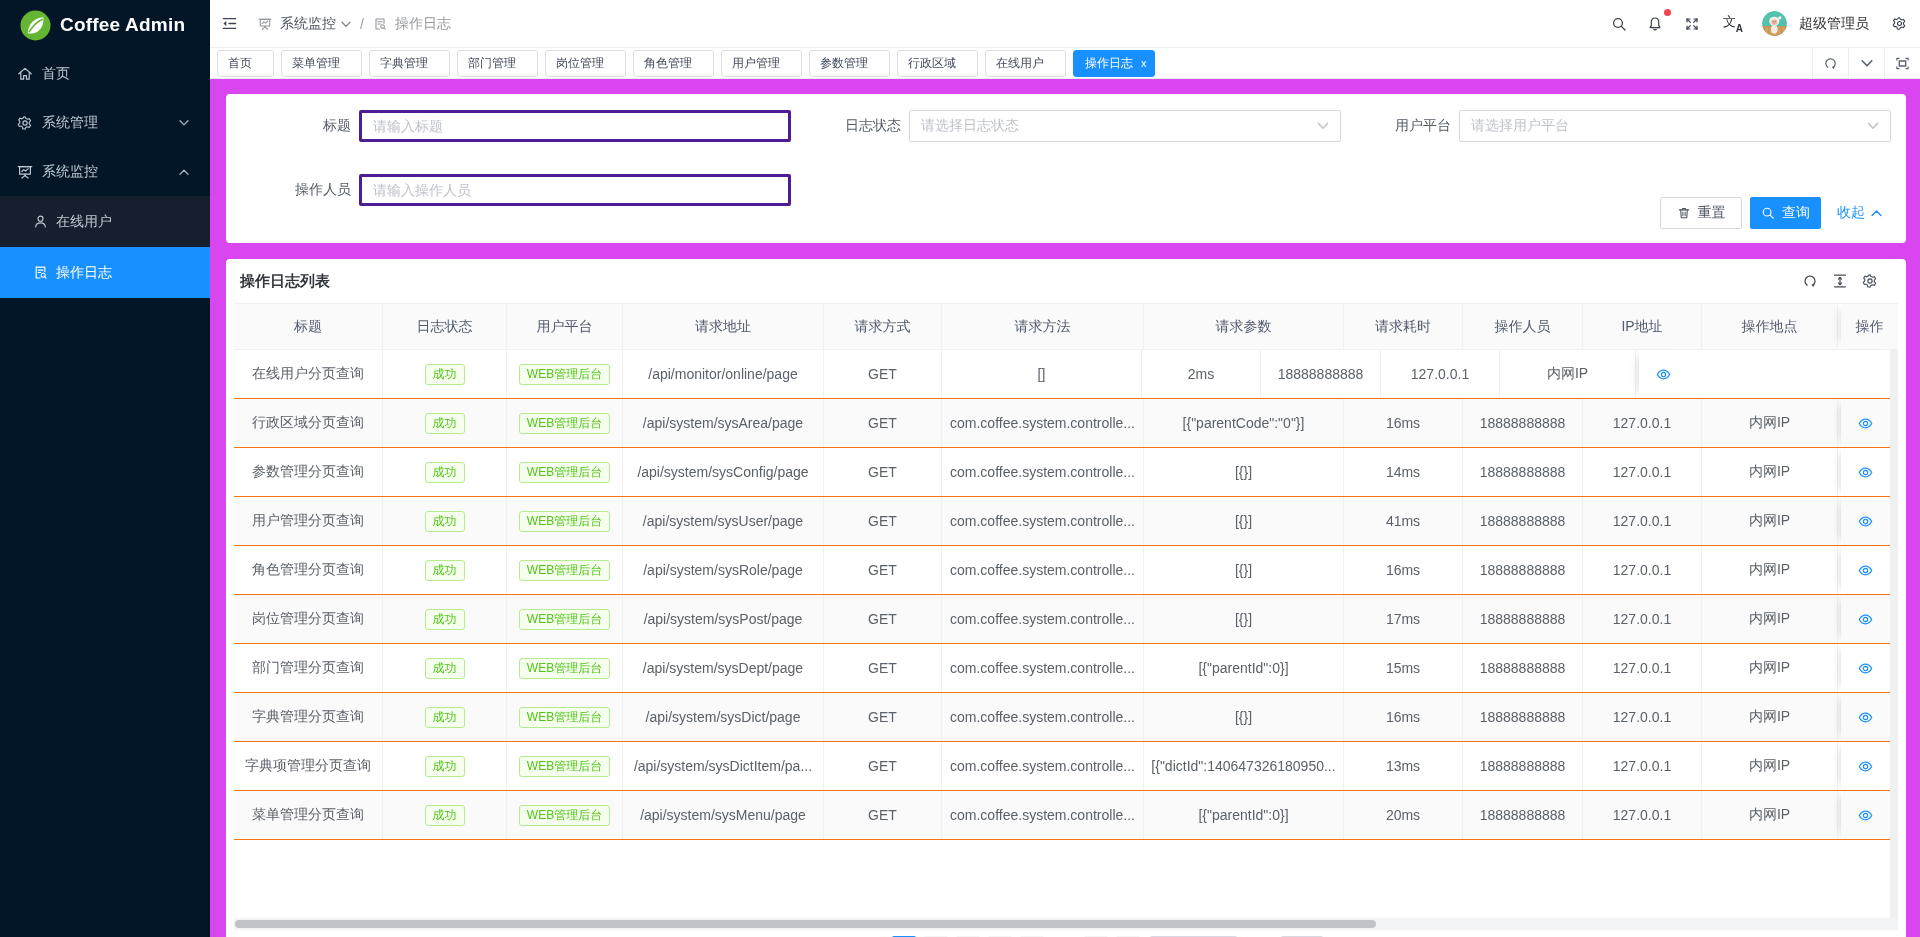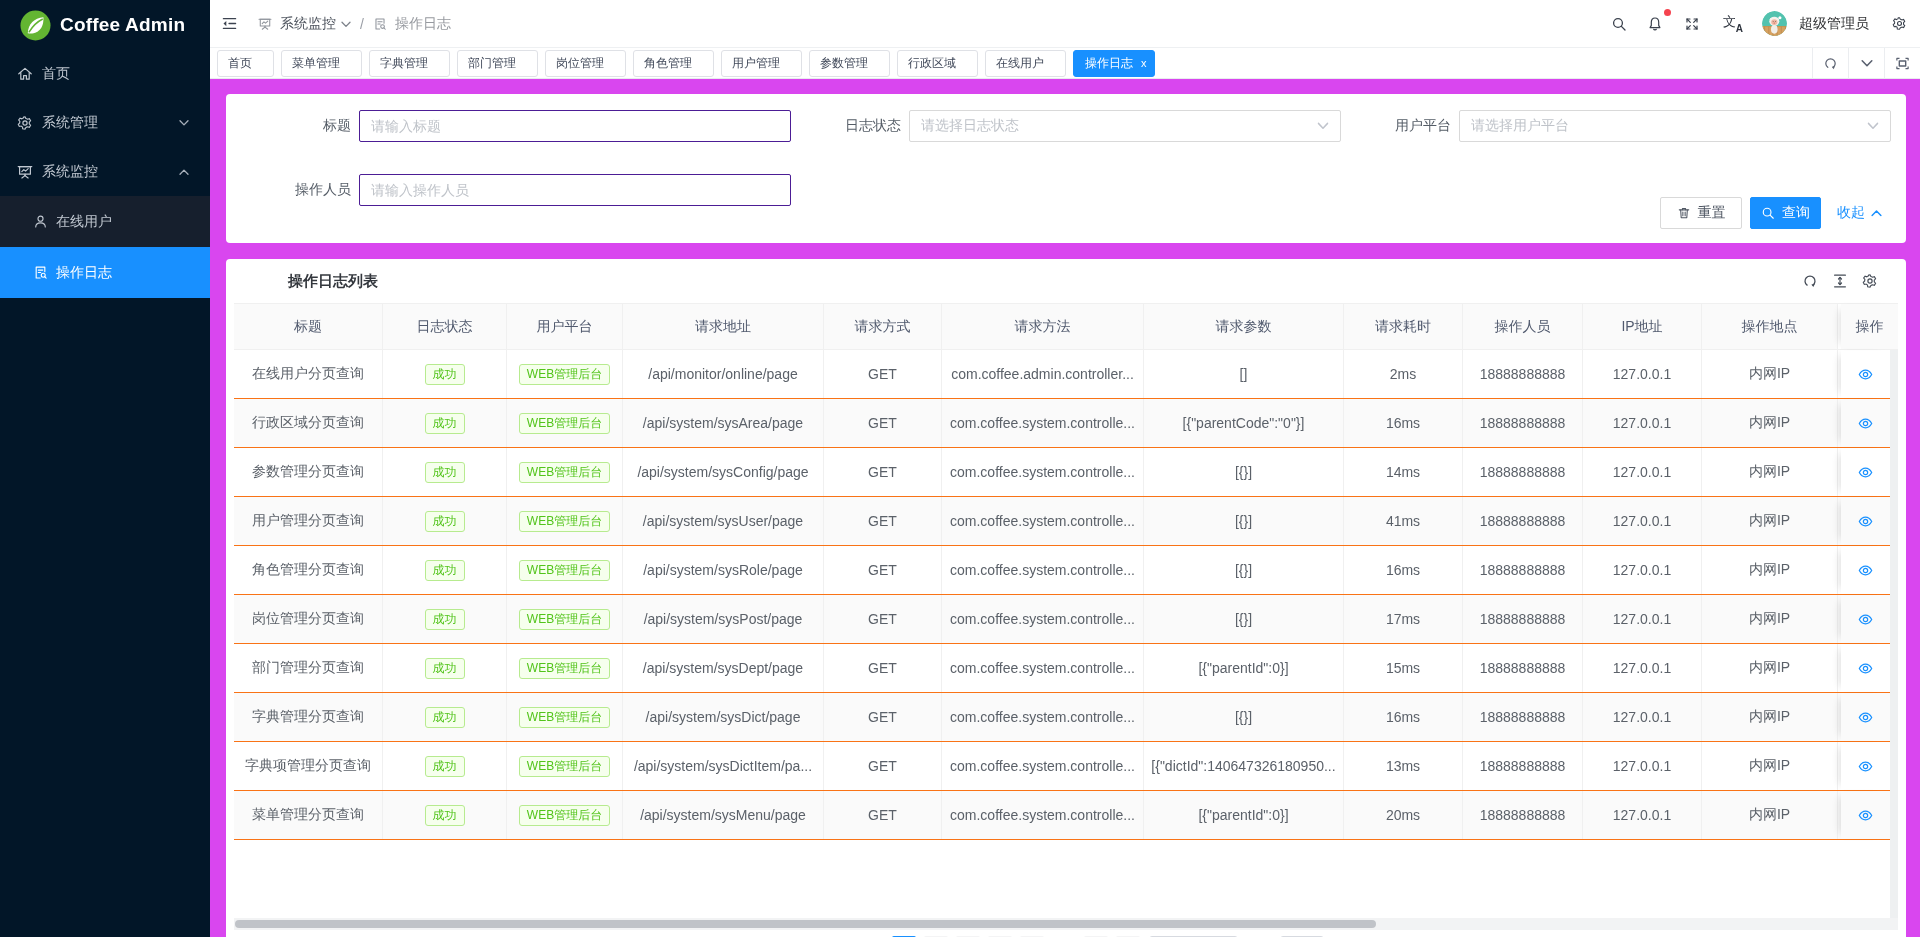--- a/index.html
+++ b/index.html
@@ -59,38 +59,38 @@
   .content { flex:1; background:#d946ef; padding:15px 14px 0 16px; overflow:hidden; }
   .card { background:#fff; border-radius:4px; }
 
   
   .filter-card { padding:16px 15px 14px 15px; margin-bottom:16px; }
   .f-row { display:flex; }
   .f-row + .f-row { margin-top:8px; }
   .f-col { width:550px; display:flex; align-items:center; flex:0 0 550px; }
   .f-label { width:110px; text-align:right; color:#545c66; font-size:14px; flex:0 0 110px; }
   .f-control { flex:1; margin-left:8px; }
-  .f-input { width:100%; height:32px; border:1px solid #4c1d95; border-radius:2px; padding:0 11px; font-size:14px; color:#303133; outline:none; font-family:"Liberation Sans",sans-serif; background:#fff; }
+  .f-input { width:100%; height:32px; border:3px solid #4c1d95; border-radius:2px; padding:0 11px; font-size:14px; color:#303133; outline:none; font-family:"Liberation Sans",sans-serif; background:#fff; }
   .f-input::placeholder { color:#bfc3c9; }
   .f-select { width:100%; height:32px; border:1px solid #d9d9d9; border-radius:2px; padding:0 11px; display:flex; align-items:center; background:#fff; cursor:pointer; }
   .f-select .sel-ph { color:#bfc3c9; font-size:14px; flex:1; }
   .f-select .sel-caret { width:12px; height:8px; color:#c0c4cc; }
   .f-actions { flex:1; display:flex; align-items:center; justify-content:flex-end; padding-right:9px;margin-top:47px; }
   .btn { height:32px; display:inline-flex; align-items:center; justify-content:center; border-radius:2px; font-size:14px; cursor:pointer; }
   .btn-reset { width:82px; border:1px solid #d9d9d9; background:#fff; color:#4e5662; }
   .btn-reset svg { width:14px; height:14px; margin-right:7px; color:#4e5662; }
   .btn-query { width:71px; border:1px solid #1890ff; background:#1890ff; color:#fff; margin-left:8px; }
   .btn-query svg { width:14px; height:14px; margin-right:7px; color:#fff; }
   .collapse-link { margin-left:16px; color:#1890ff; font-size:14px; display:inline-flex; align-items:center; cursor:pointer; }
   .collapse-link svg { width:11px; height:8px; margin-left:6px; color:#1890ff; }
 
   
   .table-card { height:707px; padding:0 6px 0 8px; position:relative; }
   .card-head { height:44px; display:flex; align-items:center; padding:0 22px 0 6px; }
-  .card-title { font-size:15px; color:#33373d; font-weight:600;margin-left:48px; }
+  .card-title { font-size:15px; color:#33373d; font-weight:600; }
   .card-tools { margin-left:auto; display:flex; align-items:center; }
   .card-tool { width:16px; height:16px; color:#454c57; margin-left:14px; cursor:pointer; }
 
   .table-wrap { position:relative; width:1664px; height:627px; background:#fff; }
   .trow { display:flex; }
   .thead .trow { background:#fafafa; border-top:1px solid #f0f0f0; border-bottom:1px solid #f0f0f0; height:47px; }
   .th { display:flex; align-items:center; justify-content:center; color:#515a6e; font-weight:500; font-size:14px; border-right:1px solid #f0f0f0; height:100%; }
   .th:last-child { border-right:none; }
   .th.sp { background:#fff; border-right:none; }
   .tbody .trow { height:49px; border-bottom:1px solid #f97316; background:#fff; }
@@ -531,21 +531,20 @@
               <div class="trow">
                 <div class="td c0">在线用户分页查询</div>
                 <div class="td c1">
                   <span class="tag">成功</span>
                 </div>
                 <div class="td c2">
                   <span class="tag">WEB管理后台</span>
                 </div>
                 <div class="td c3">/api/monitor/online/page</div>
                 <div class="td c4">GET</div>
-                <div class="td c5">com.coffee.admin.controller...</div>
                 <div class="td c6">[]</div>
                 <div class="td c7">2ms</div>
                 <div class="td c8">18888888888</div>
                 <div class="td c9">127.0.0.1</div>
                 <div class="td c10">内网IP</div>
                 <div class="td sp csp"></div>
                 <div class="td cact c-action">
                   <svg class="eye-btn">
                     <use href="#i-eye"></use>
                   </svg>

